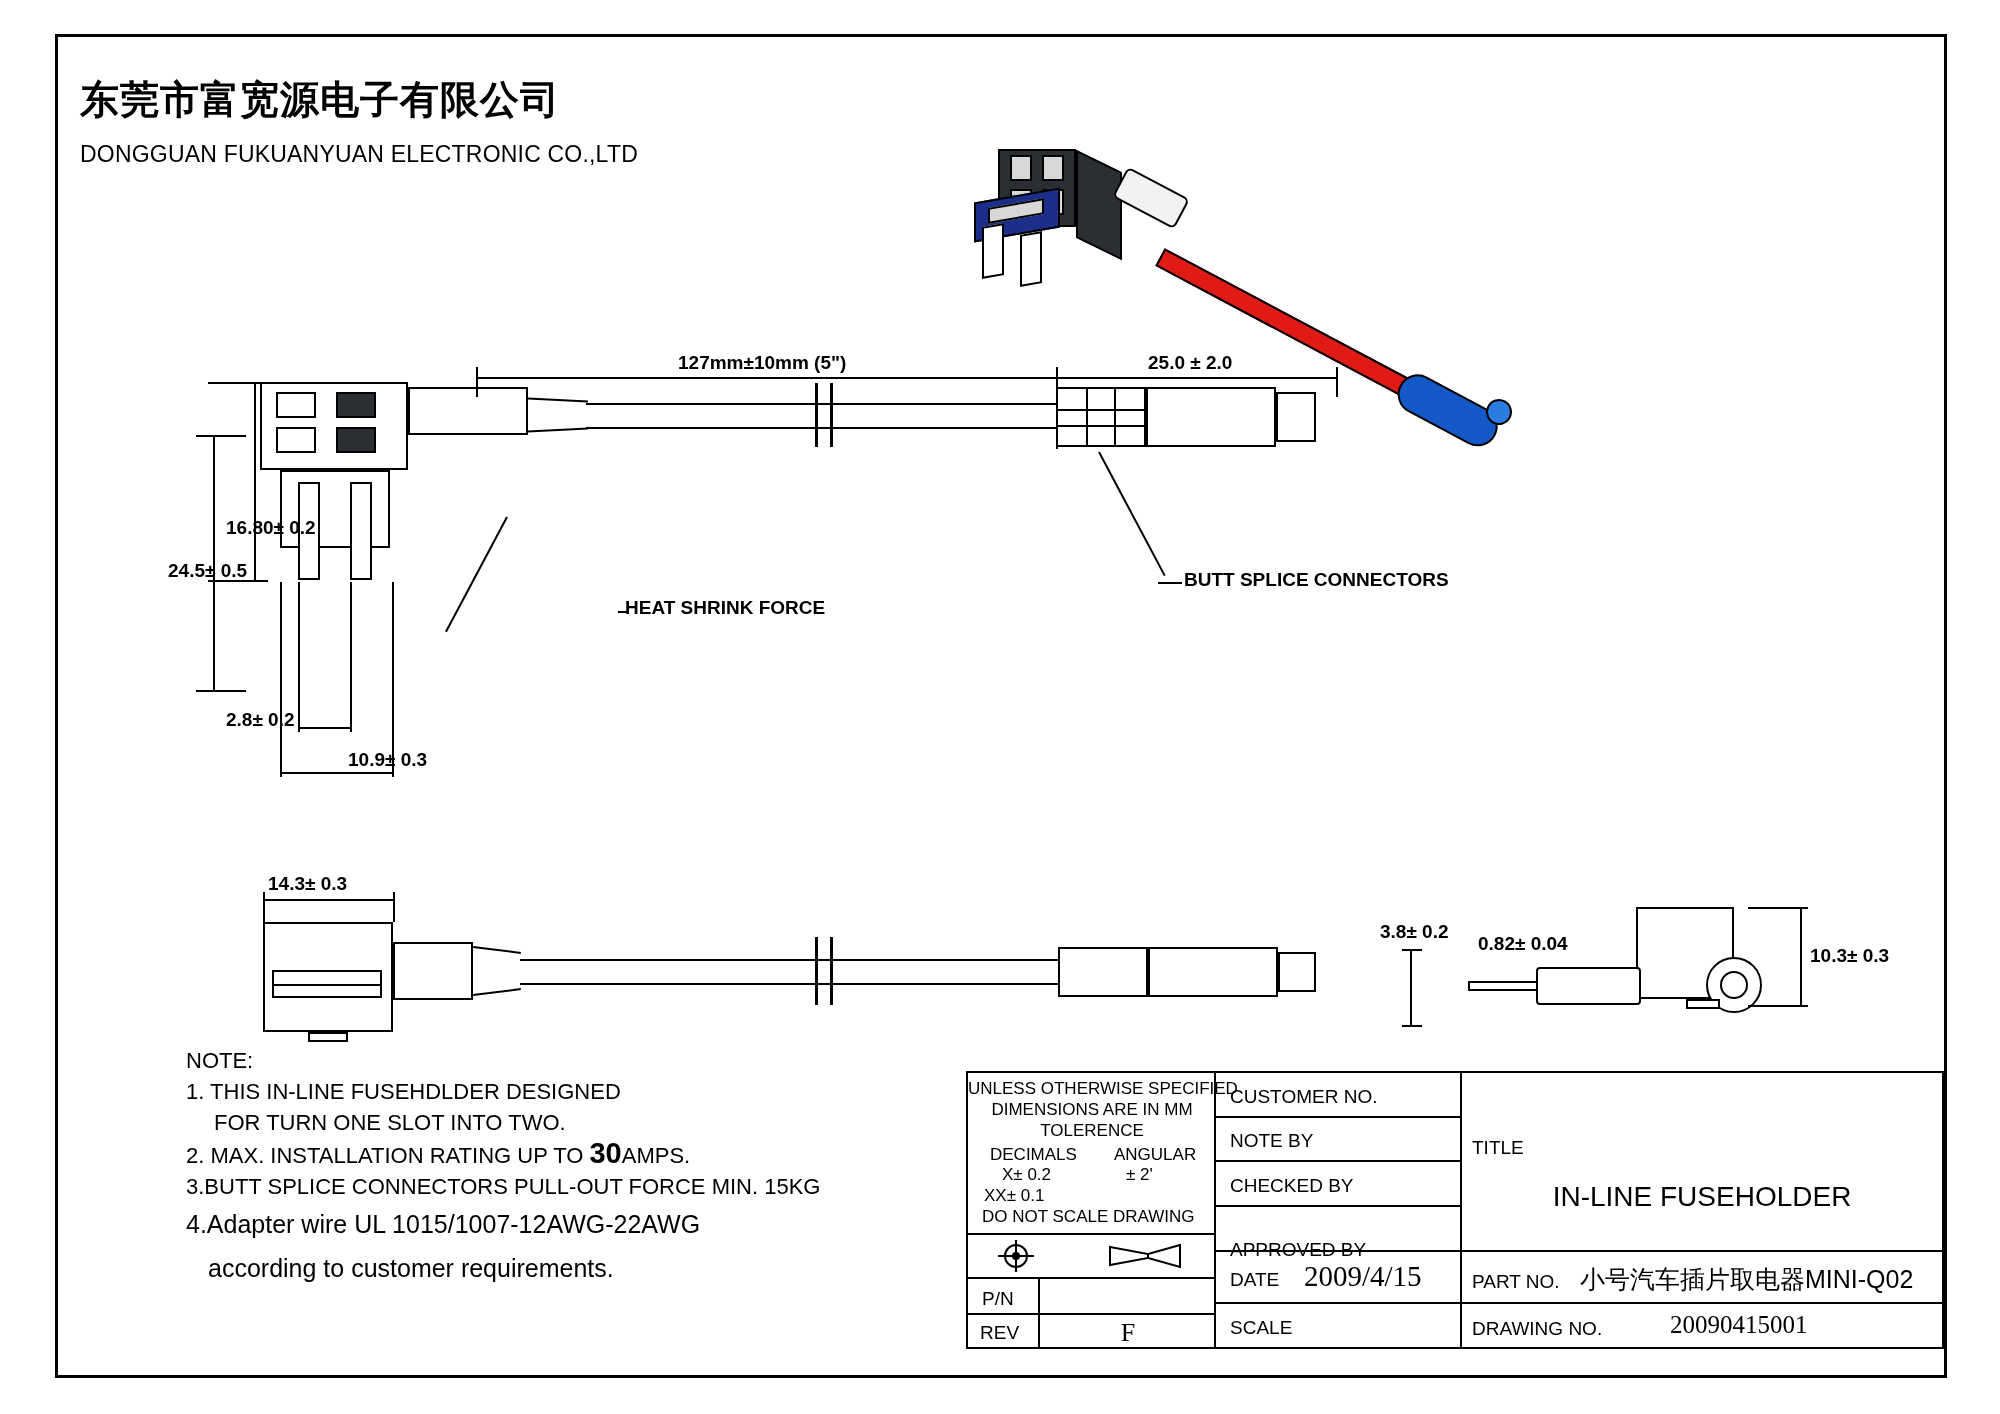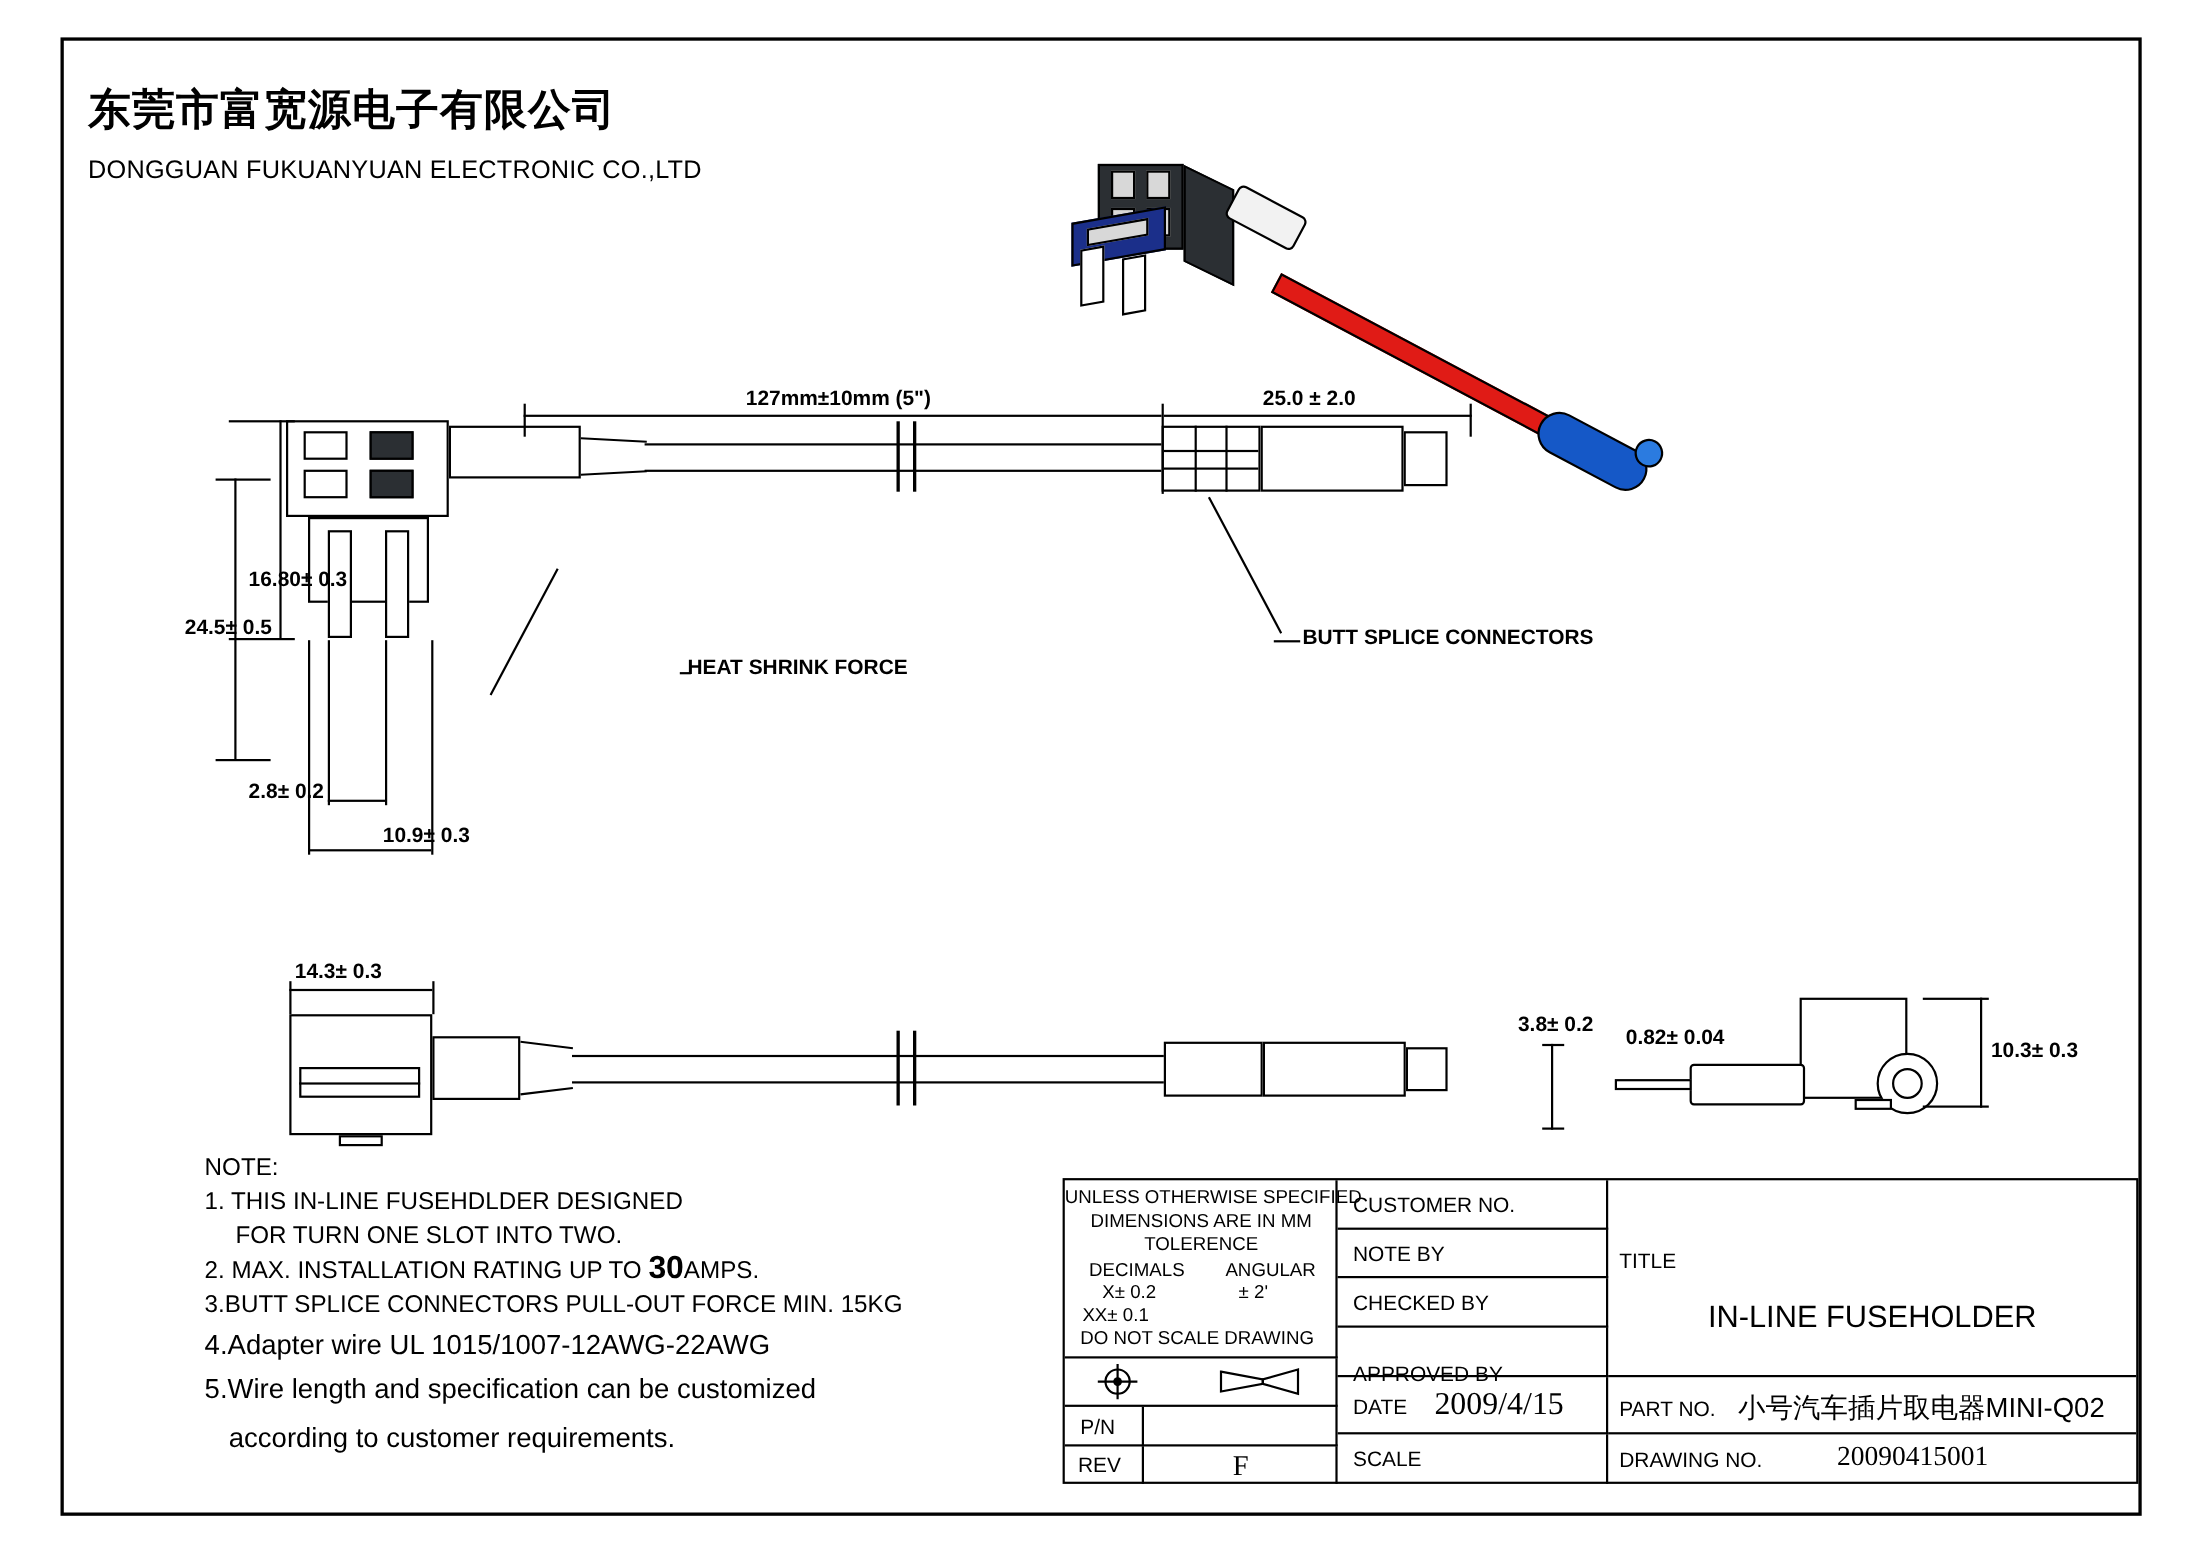--- a/index.html
+++ b/index.html
@@ -181,21 +181,21 @@
     <div class="dimtext" style="left:1090px; top:315px;">25.0 ± 2.0</div>
 
     <div class="ln vl" style="left:196px; top:400px; width:2px; height:0px;"></div>
     <div class="ln vl" style="left:155px; top:400px; width:2px; height:0px;"></div>
     <div class="ln vl" style="left:196px; top:345px; width:2px; height:198px;"></div>
     <div class="ln vl" style="left:155px; top:398px; width:2px; height:255px;"></div>
     <div class="ln hl" style="left:150px; top:345px; width:60px; height:2px;"></div>
     <div class="ln hl" style="left:150px; top:543px; width:60px; height:2px;"></div>
     <div class="ln hl" style="left:138px; top:398px; width:50px; height:2px;"></div>
     <div class="ln hl" style="left:138px; top:653px; width:50px; height:2px;"></div>
-    <div class="dimtext" style="left:168px; top:480px;">16.80± 0.3</div>
+    <div class="dimtext" style="left:168px; top:480px;">16.80± 0.2</div>
     <div class="dimtext" style="left:110px; top:523px;">24.5± 0.5</div>
 
     <div class="ln hl" style="left:240px; top:690px; width:52px; height:2px;"></div>
     <div class="ln vl" style="left:240px; top:545px; width:2px; height:150px;"></div>
     <div class="ln vl" style="left:292px; top:545px; width:2px; height:150px;"></div>
     <div class="dimtext" style="left:168px; top:672px;">2.8± 0.2</div>
 
     <div class="ln hl" style="left:222px; top:735px; width:112px; height:2px;"></div>
     <div class="ln vl" style="left:222px; top:545px; width:2px; height:195px;"></div>
     <div class="ln vl" style="left:334px; top:545px; width:2px; height:195px;"></div>
@@ -258,21 +258,20 @@
 
   <div class="note">
     <div class="n-title">NOTE:</div>
     <div>1. THIS IN-LINE FUSEHDLDER DESIGNED</div>
     <div style="padding-left:28px;">FOR TURN ONE SLOT INTO TWO.</div>
     <div>
       <span>2. MAX. INSTALLATION RATING UP TO </span><span class="amps-big">30</span><span>AMPS.</span>
     </div>
     <div>3.BUTT SPLICE CONNECTORS PULL-OUT FORCE MIN. 15KG</div>
     <div class="l4" style="margin-top:7px;">4.Adapter wire UL 1015/1007-12AWG-22AWG</div>
-    <div class="l5" style="margin-top:9px;">5.Wire length and specification can be customized</div>
     <div class="l5b" style="margin-top:13px; padding-left:22px;">according to customer requirements.</div>
   </div>
 
   <div class="tb">
 
     <div class="cell bd-r bd-b" style="left:0; top:0; width:248px; height:162px;">
       <div class="tb-label center" style="left:0; top:6px; width:248px;">UNLESS OTHERWISE SPECIFIED</div>
       <div class="tb-label center" style="left:0; top:27px; width:248px;">DIMENSIONS ARE IN MM</div>
       <div class="tb-label center" style="left:0; top:48px; width:248px;">TOLERENCE</div>
       <div class="tb-label" style="left:22px; top:72px;">DECIMALS</div>

